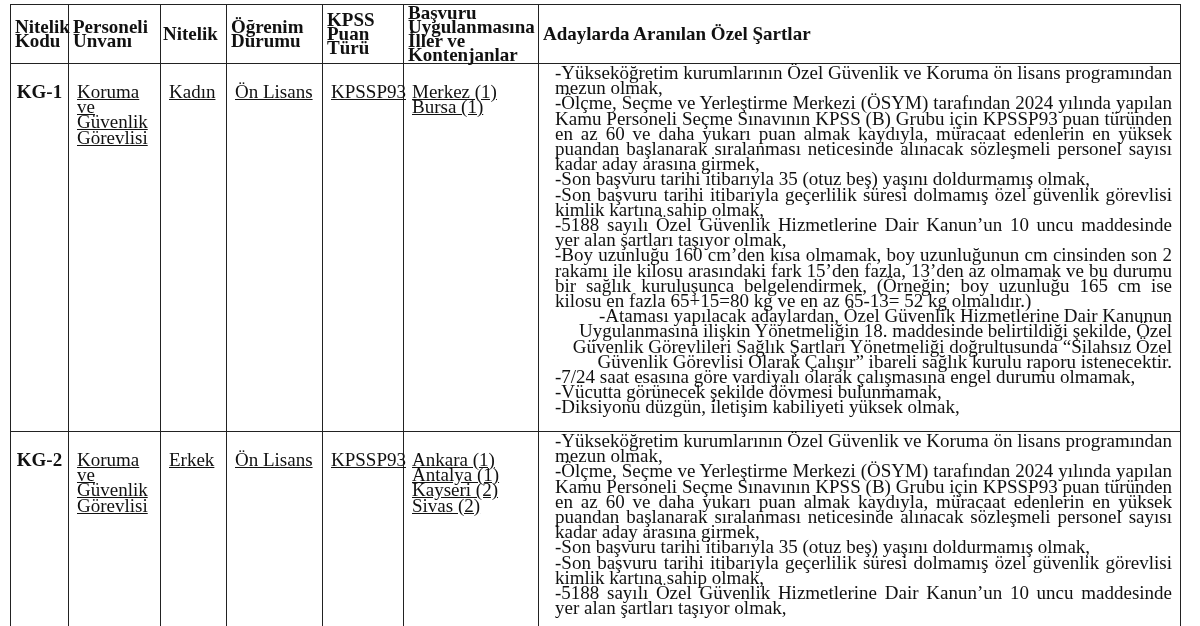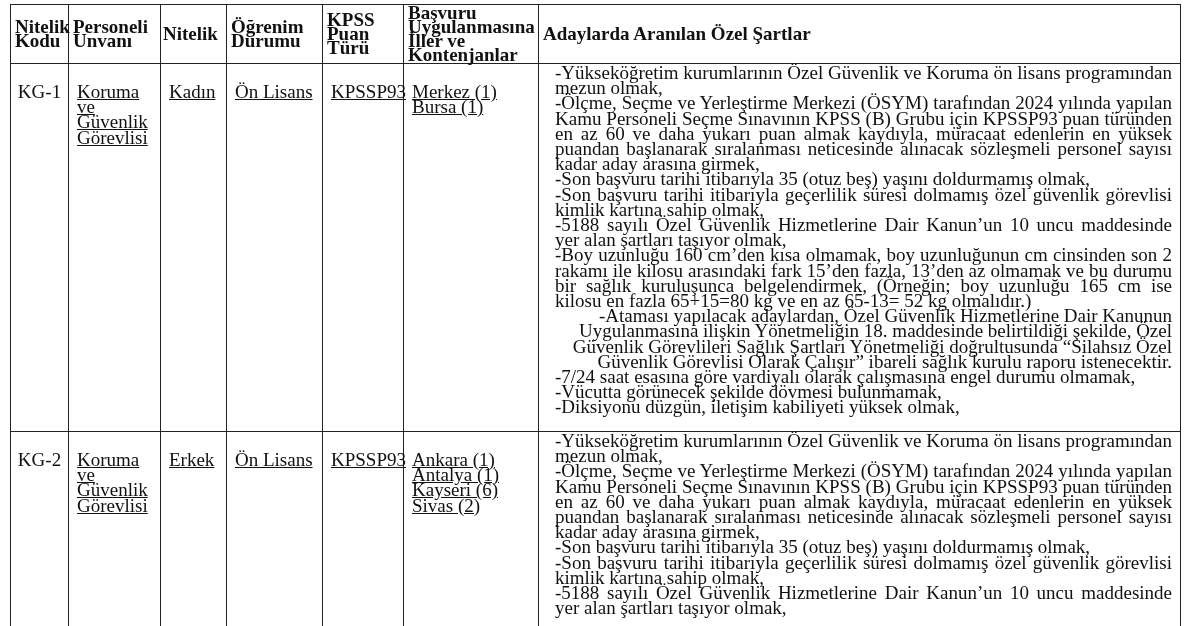--- a/index.html
+++ b/index.html
@@ -4,21 +4,21 @@
 <style>
   html, body { margin: 0; padding: 0; background: #ffffff; }
   body { width: 1200px; height: 626px; position: relative; overflow: hidden;
          font-family: "Liberation Serif", serif; color: #111; }
   table { position: absolute; left: 10px; top: 4px; width: 1171px;
           border-collapse: collapse; table-layout: fixed; }
   td, th { border: 1.5px solid #222; vertical-align: top; font-size: 19px;
            line-height: 15.2px; padding: 1px 4px; }
   th { text-align: left; font-weight: bold; vertical-align: middle; height: 44px; line-height: 14px; }
   th.c3 { padding-left: 2px; padding-right: 2px; }
-  td.code { font-weight: normal; text-align: center; padding-top: 20px; }
+  td.code { font-weight: bold; text-align: center; padding-top: 20px; }
   td.pad { padding-top: 20px; padding-left: 8px; text-decoration: underline; }
   td.req { text-align: justify; padding-left: 16px; padding-right: 8px; }
   .row1 td { height: 346px; }
   .row2 td { height: 176px; }
   .req-line { display: block; }
   .city { display: block; }
 </style>
 </head>
 <body>
 
@@ -69,21 +69,21 @@
     </tr>
     <tr class="row2">
       <td class="code">KG-2</td>
       <td class="pad">Koruma ve Güvenlik Görevlisi</td>
       <td class="pad">Erkek</td>
       <td class="pad">Ön Lisans</td>
       <td class="pad">KPSSP93</td>
       <td class="pad">
         <span class="city">Ankara (1)</span>
         <span class="city">Antalya (1)</span>
-        <span class="city">Kayseri (6)</span>
+        <span class="city">Kayseri (2)</span>
         <span class="city">Sivas (2)</span>
       </td>
       <td class="req">
         <span class="req-line">-Yükseköğretim kurumlarının Özel Güvenlik ve Koruma ön lisans programından mezun olmak,</span>
         <span class="req-line">-Ölçme, Seçme ve Yerleştirme Merkezi (ÖSYM) tarafından 2024 yılında yapılan Kamu Personeli Seçme Sınavının KPSS (B) Grubu için KPSSP93 puan türünden en az 60 ve daha yukarı puan almak kaydıyla, müracaat edenlerin en yüksek puandan başlanarak sıralanması neticesinde alınacak sözleşmeli personel sayısı kadar aday arasına girmek,</span>
         <span class="req-line">-Son başvuru tarihi itibarıyla 35 (otuz beş) yaşını doldurmamış olmak,</span>
         <span class="req-line">-Son başvuru tarihi itibarıyla geçerlilik süresi dolmamış özel güvenlik görevlisi kimlik kartına sahip olmak,</span>
         <span class="req-line">-5188 sayılı Özel Güvenlik Hizmetlerine Dair Kanun’un 10 uncu maddesinde yer alan şartları taşıyor olmak,</span>
       </td>
     </tr>

